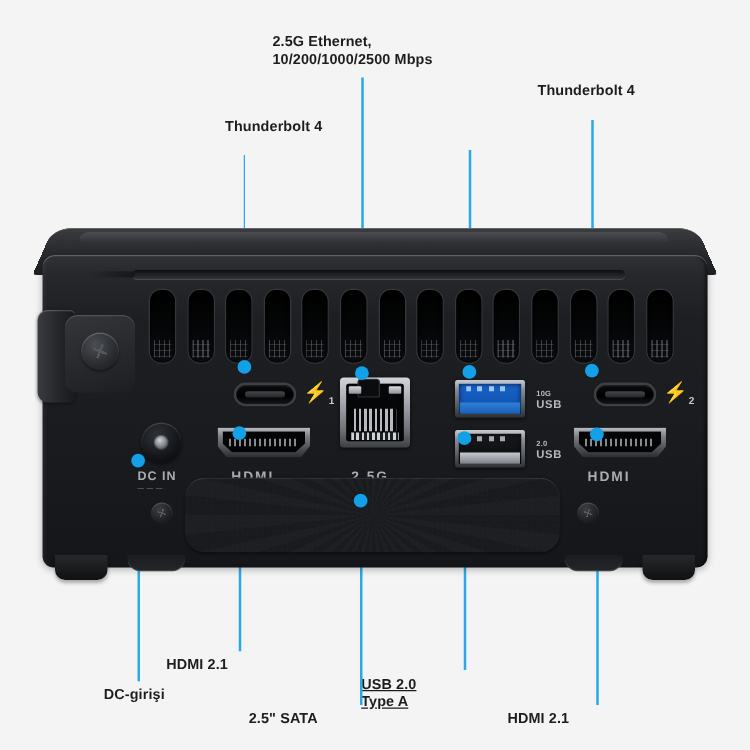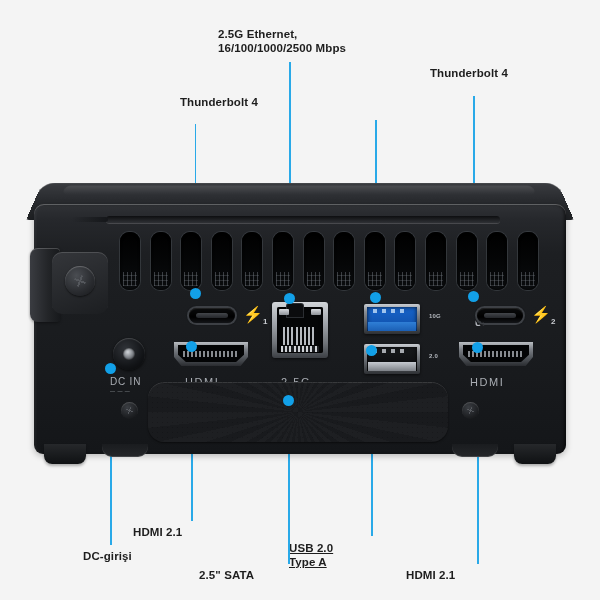--- a/index.html
+++ b/index.html
@@ -323,33 +323,33 @@
     border-radius:50%;
     background: radial-gradient(circle at 40% 34%,#cfd3d8,#6e7278 60%,#2a2c30);
     box-shadow: inset 0 0 2px #000;
   }
 
   
   .silk {
     position: absolute;
     color: #a9adb3;
     font-size: 11px;
-    font-weight: 400;
+    font-weight: 700;
     letter-spacing: 1.6px;
   }
   .silk-small {
     position: absolute;
     color: #b6bac0;
     font-size: 6px;
     font-weight: 700;
     line-height: 7px;
     letter-spacing: .2px;
     text-align: left;
   }
-  .silk-small b { font-size: 9px; letter-spacing: .5px; display: block; margin-left: 46px; }
+  .silk-small b { font-size: 9px; letter-spacing: .5px; display: block; }
   .dcin-mark {
     position: absolute;
     color: #8e9298;
     font-size: 5px;
     letter-spacing: .5px;
   }
 
   
   .panel {
     position: absolute;
@@ -411,21 +411,21 @@
     background: linear-gradient(180deg,#1a1c1f,#242629);
     box-shadow: inset 0 -1px 0 rgba(255,255,255,.14);
   }
 </style>
 </head>
 <body>
 
 <div id="stage">
 
   <div class="callout-label" style="left:218px; top:27px;">2.5G Ethernet,
-16/100/1000/2500 Mbps</div>
+10/200/1000/2500 Mbps</div>
 
   <div class="callout-label" style="left:180px; top:95px;">Thunderbolt 4</div>
 
 
   <div class="callout-label" style="left:430px; top:66px;">Thunderbolt 4</div>
 
   <div class="leader" style="left:194.5px; top:124px; height:169px;"></div>
   <div class="leader" style="left:289px; top:62px; height:236px;"></div>
   <div class="leader" style="left:375px; top:120px; height:177px;"></div>
   <div class="leader" style="left:473px; top:96px; height:200px;"></div>

